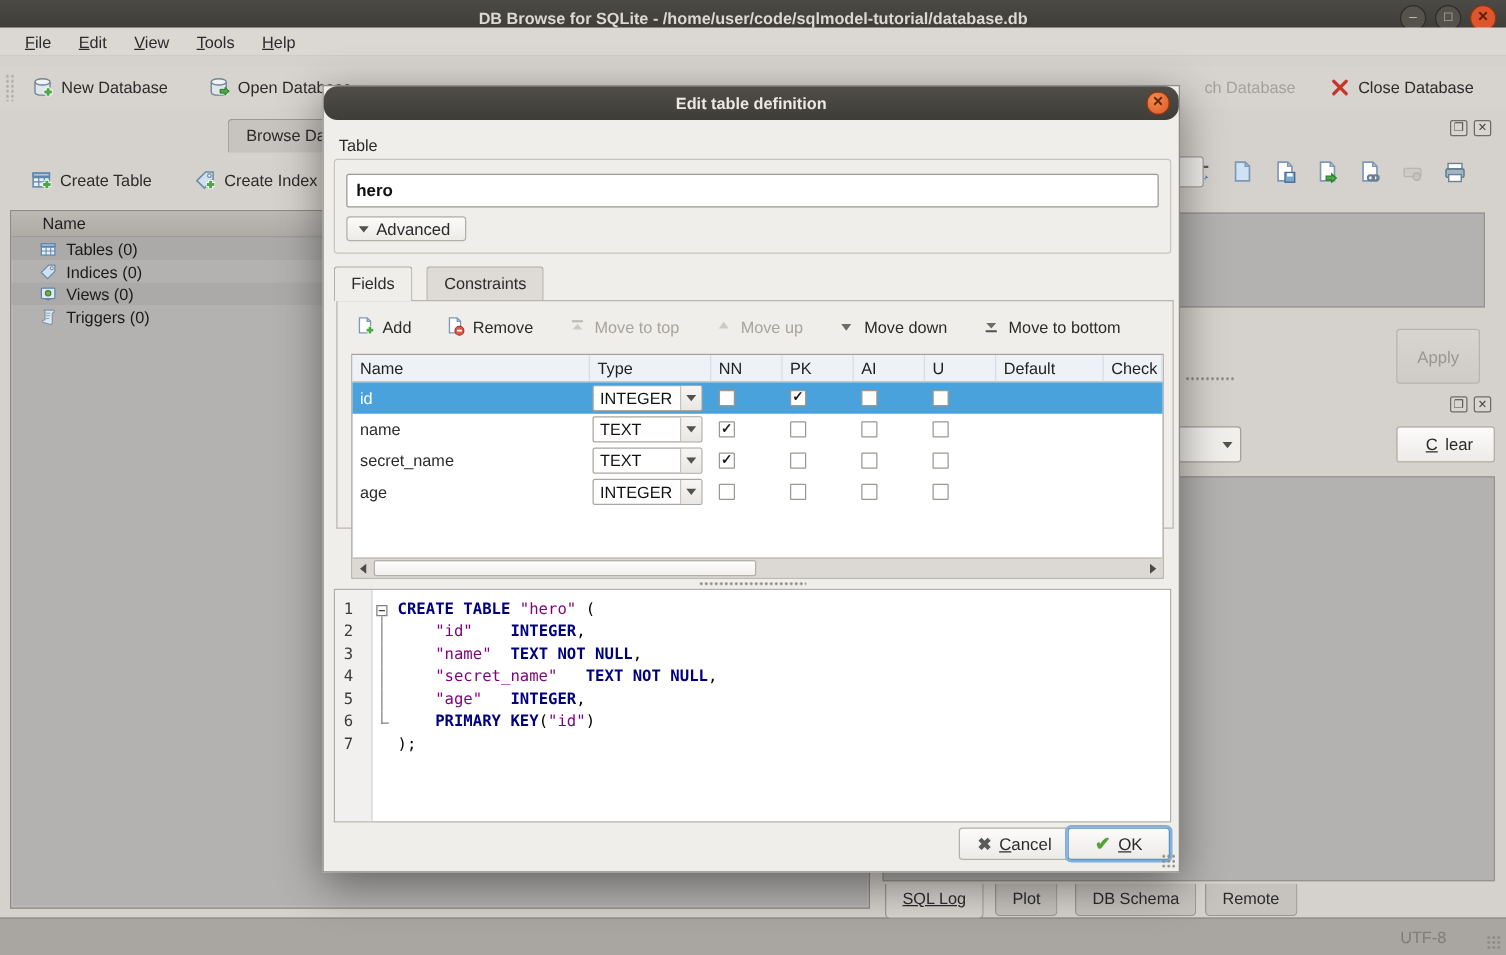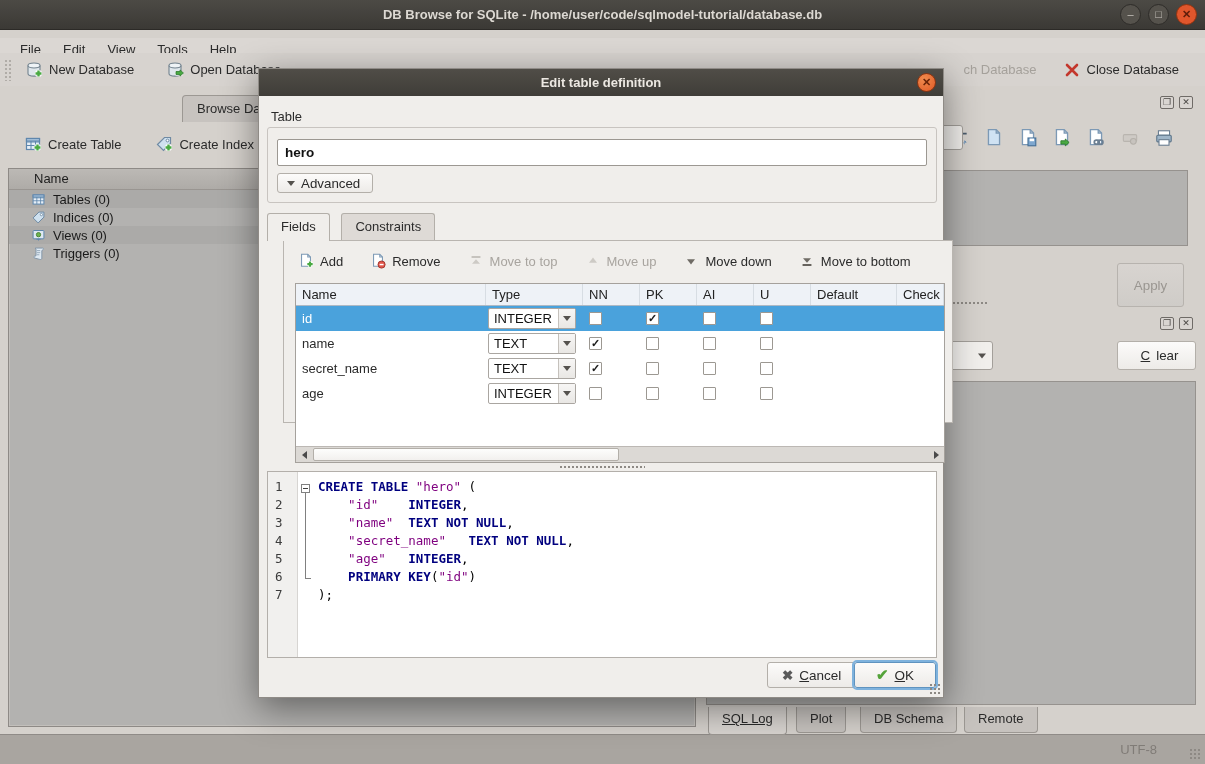--- a/index.html
+++ b/index.html
@@ -10,21 +10,21 @@
   
   .titlebar { position:absolute; left:0; top:0; width:1205px; height:30px;
     background:linear-gradient(#4c4a45,#3b3935); border-bottom:1px solid #2c2a27;
     display:flex; align-items:center; justify-content:center; }
   .titlebar .title { color:#dcd8d2; font-weight:bold; font-size:13px; }
   .win-controls { position:absolute; right:8px; top:4px; display:flex; gap:7px; }
   .wbtn { width:21px; height:21px; border-radius:50%; background:#55524c; border:1px solid #2e2c29;
     color:#c7c3bc; font-size:11px; line-height:19px; text-align:center; }
   .wbtn.close { background:#e0562c; border-color:#94330f; color:#5e1d0a; font-weight:bold; }
 
-  .menubar { position:absolute; left:0; top:38px; width:1205px; height:23px; background:#dbd7d3;
+  .menubar { position:absolute; left:0; top:22px; width:1205px; height:23px; background:#dbd7d3;
     display:flex; align-items:center; padding-left:10px; gap:2px; border-bottom:1px solid #cfcbc6; }
   .menu-item { padding:2px 10px; border-radius:2px; }
   .menu-item u { text-decoration:underline; }
 
   .toolbar { position:absolute; left:0; top:53px; width:1205px; height:33px; background:#d7d3cf; display:flex; align-items:center; }
   .grip-v { width:7px; height:22px; margin:0 6px 0 4px;
     background-image:radial-gradient(circle,#b0aca7 1px,transparent 1.2px); background-size:4px 4px; }
   .tbtn { display:flex; align-items:center; gap:6px; padding:4px 8px; border-radius:3px; }
   .tbtn .lbl { white-space:nowrap; }
   .tbtn.disabled .lbl { color:#a5a19b; }
@@ -63,37 +63,37 @@
   .btab.active { background:#d8d4d0; height:28px; z-index:2; }
 
   .statusbar { position:absolute; left:0; top:734px; width:1205px; height:30px; background:#a9a5a0; border-top:1px solid #8f8b87; }
   .status-enc { position:absolute; right:48px; top:7px; color:#807c77; }
   .grip-dots { background-image:radial-gradient(circle,#8d8984 1px,transparent 1.2px); background-size:4px 4px; }
 
   
   .dialog { position:absolute; left:258px; top:68px; width:686px; height:630px; background:#f0eeeb;
     border:1px solid #8f8b86; box-shadow:0 10px 34px rgba(0,0,0,.45); z-index:10; }
   .dlg-titlebar { position:absolute; left:0; top:0; width:100%; height:27px;
-    background:linear-gradient(#504d47,#3f3d38); display:flex; align-items:center; justify-content:center; }
+    background:linear-gradient(#504d47,#3f3d38); display:flex; align-items:center; justify-content:center;border-radius:11px; }
   .dlg-titlebar .t { color:#ece8e2; font-weight:bold; }
   .dlg-close { position:absolute; right:7px; top:4px; width:19px; height:19px; border-radius:50%;
     background:radial-gradient(circle at 35% 30%,#f08b4e,#e05a26); border:1px solid #8e3410;
     color:#6b2408; font-weight:bold; font-size:11px; line-height:17px; text-align:center; }
   .dlg-label-table { position:absolute; left:12px; top:40px; }
   .groupbox { position:absolute; left:8px; top:58px; width:670px; height:76px; border:1px solid #c8c4c0; border-radius:3px; }
   .table-input { position:absolute; left:18px; top:70px; width:650px; height:27px; background:#fff;
     border:1px solid #9c9892; border-radius:2px; font-weight:bold; font-size:13.5px; padding:3px 7px;
     font-family:"Liberation Sans",sans-serif; color:#111; }
   .adv-btn { position:absolute; left:18px; top:104px; height:20px; padding:0 12px 0 9px; }
   .caret-down { width:0; height:0; border-left:4px solid transparent; border-right:4px solid transparent; border-top:5px solid #55524e; }
 
   .dlg-tab { position:absolute; top:144px; height:27px; padding:5px 13px 0; border:1px solid #b3afa9;
     border-bottom:none; border-radius:3px 3px 0 0; background:#dedad6; }
   .dlg-tab.active { background:#f0eeeb; z-index:3; height:28px; }
-  .fields-frame { position:absolute; left:24px; top:171px; width:670px; height:183px; border:1px solid #b9b5b0; background:#f0eeeb; }
+  .fields-frame { position:absolute; left:10px; top:171px; width:670px; height:183px; border:1px solid #b9b5b0; background:#f0eeeb; }
 
   .actions-row { position:absolute; left:14px; top:6px; height:28px; display:flex; align-items:center; gap:27px; }
   .act { display:flex; align-items:center; gap:6px; white-space:nowrap; }
   .act.disabled { color:#a8a49f; }
 
   .fgrid { position:absolute; left:11px; top:42px; width:650px; height:180px; background:#fff; border:1px solid #a5a19c; }
   .fg-header { display:flex; height:22px; background:#eef2f7; border-bottom:1px solid #aeb9c4; }
   .fg-header .hc { border-right:1px solid #d7dde3; padding:3px 0 0 6px; font-size:13px; color:#222; overflow:hidden; white-space:nowrap; }
   .fg-row { display:flex; height:25px; align-items:center; }
   .fg-row .c { height:100%; display:flex; align-items:center; padding-left:6px; overflow:hidden; }

